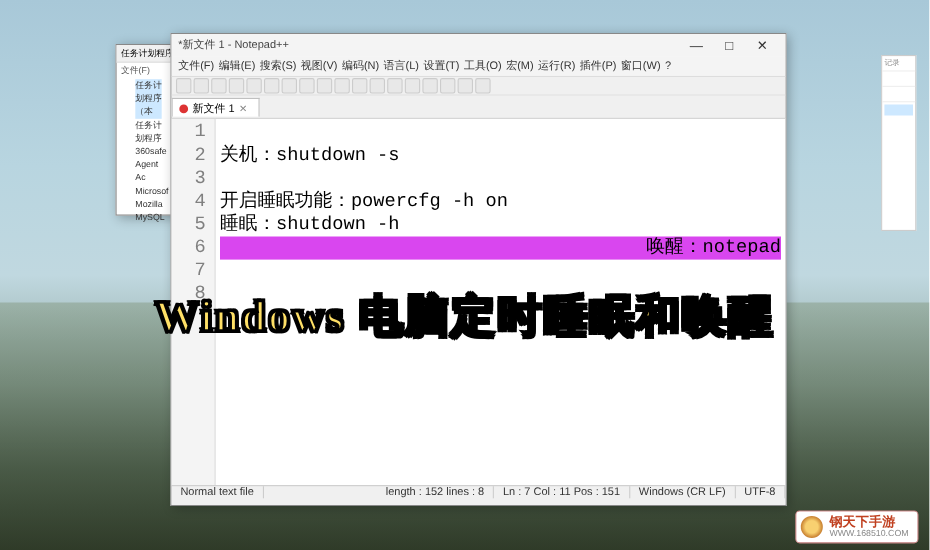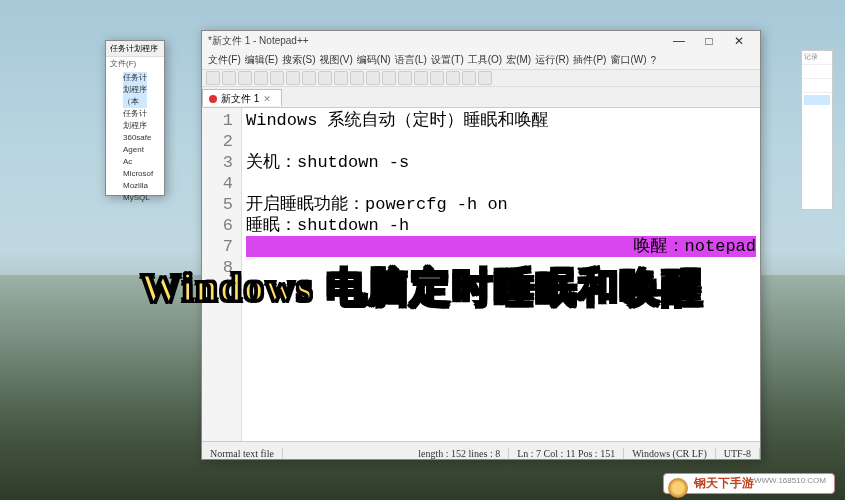--- a/index.html
+++ b/index.html
@@ -22,54 +22,54 @@
   }
   .bgwin { left: 105px; top: 40px; width: 60px; height: 156px; background:#fff;}
   .bgwin .ttl{font-size:8px; padding:2px 4px; background:#f0f0f0; border-bottom:1px solid #ddd;}
   .bgwin .small{font-size:8px; color:#555; padding:1px 4px;}
   .bgwin .tree{font-size:8px; padding:2px 17px; line-height:1.5; color:#333;}
   .bgwin .tree .root{background:#cde8ff;}
   .rightpanel{position:absolute; right:12px; top:50px; width:32px; height:160px; background:#fff; border:1px solid #ccc;}
   .rightpanel .stub{height:14px; border-bottom:1px solid #eee; font-size:7px; color:#888; padding:1px 2px;}
   .rightpanel .bluestub{height:10px; background:#cde8ff; margin:2px;}
 
-  .npp { left: 155px; top: 30px; width: 560px; height: 430px; background:#fff; display:flex; flex-direction:column;margin-left:46px;}
+  .npp { left: 155px; top: 30px; width: 560px; height: 430px; background:#fff; display:flex; flex-direction:column;}
   .npp-title { height:20px; display:flex; align-items:center; font-size:10px; padding:0 6px; background:#f4f4f4; color:#444;}
   .npp-title .spacer{flex:1;}
   .winbtn{width:30px; text-align:center; font-size:12px; color:#333; cursor:default;}
   .npp-menu { height:18px; display:flex; gap:4px; padding:0 6px; font-size:10px; color:#333; align-items:center; background:#f4f4f4;}
   .npp-menu span{white-space:nowrap;}
   .npp-toolbar{height:18px; background:#f0f0f0; border-top:1px solid #ddd; border-bottom:1px solid #ddd; display:flex; gap:2px; padding:0 4px; align-items:center;}
   .tbbtn{width:14px; height:14px; background:#e8e8e8; border:1px solid #ccc; border-radius:2px;}
   .npp-tabs{height:20px; background:#f0f0f0; display:flex;align-items:center;}
   .tab{background:#fff; border:1px solid #c0c0c0; border-bottom:none; font-size:10px; padding:2px 10px 0 6px; display:flex; align-items:center; gap:4px;}
   .tab .dot{width:8px;height:8px;background:#d33;border-radius:50%;}
   .tab .x{font-size:9px;color:#888;}
   .npp-body{flex:1; display:flex; background:#fff; border-top:1px solid #ccc; overflow:hidden;}
   .gutter{width:40px; background:#f4f4f4; color:#808080; font-family:"Consolas","Courier New",monospace; font-size:17px; text-align:right; padding:2px 8px 2px 2px; line-height:21px; border-right:1px solid #ddd;}
   .code{flex:1; font-family:"SimSun","Consolas","Courier New",monospace; font-size:17px; line-height:21px; padding:2px 4px; white-space:pre; color:#000;}
   .code .hl{background:#d946ef; display:block;text-align:right;}
-  .npp-status{height:18px; background:#f0f0f0; border-top:1px solid #ccc; display:flex; font-size:10px; color:#333; align-items:flex-end;font-family:Liberation Serif, serif;}
+  .npp-status{height:18px; background:#f0f0f0; border-top:1px solid #ccc; display:flex; font-size:10px; color:#333; align-items:flex-start;}
   .npp-status span{padding:0 8px; border-right:1px solid #ccc; white-space:nowrap;}
   .npp-status .grow{flex:1; border-right:1px solid #ccc;}
 
   .overlay-title{
     position:absolute; left:0; right:0; top:260px; text-align:center;
     font-size:40px; font-weight:900; font-family:"STKaiti","KaiTi","SimHei",serif;
     color:#ffe066;
     -webkit-text-stroke: 3px #000;
     text-shadow: 2px 2px 0 #000, -2px -2px 0 #000, 2px -2px 0 #000, -2px 2px 0 #000;
     letter-spacing:2px;
     pointer-events:none;
   }
   .watermark{
     position:absolute; right:10px; bottom:6px;
     background:#fff; border:1px solid #c88; border-radius:4px;
     padding:3px 8px 3px 30px; font-size:11px; color:#c04020;
-    display:flex; flex-direction:row; line-height:1.1;
+    display:flex; flex-direction:column; line-height:1.1;
   }
   .watermark::before{
     content:""; position:absolute; left:4px; top:4px; width:20px; height:20px;
     background: radial-gradient(circle,#f8d070 40%,#c88030 70%); border-radius:50%;
   }
   .watermark .l1{font-weight:bold; font-size:12px;}
   .watermark .l2{font-size:8px; color:#888;}
 </style>
 </head>
 <body>
@@ -153,21 +153,21 @@
       <div class="gutter">
         <div>1</div>
         <div>2</div>
         <div>3</div>
         <div>4</div>
         <div>5</div>
         <div>6</div>
         <div>7</div>
         <div>8</div>
       </div>
-      <div class="code" id="code-editor"><div>Windows 系统自动（定时）睡眠和唤醒</div><div>&nbsp;</div><div>关机：shutdown -s</div><div>&nbsp;</div><div>开启睡眠功能：powercfg -h on</div><div>睡眠：shutdown -h</div><div class="hl">唤醒：notepad</div><div>&nbsp;</div></div>
+      <div class="code" id="code-editor"><div>&nbsp;</div><div>关机：shutdown -s</div><div>&nbsp;</div><div>开启睡眠功能：powercfg -h on</div><div>睡眠：shutdown -h</div><div class="hl">唤醒：notepad</div><div>&nbsp;</div></div>
     </div>
     <div class="npp-status">
       <span>Normal text file</span>
       <span class="grow"></span>
       <span>length : 152   lines : 8</span>
       <span>Ln : 7   Col : 11   Pos : 151</span>
       <span>Windows (CR LF)</span>
       <span>UTF-8</span>
     </div>
   </div>

